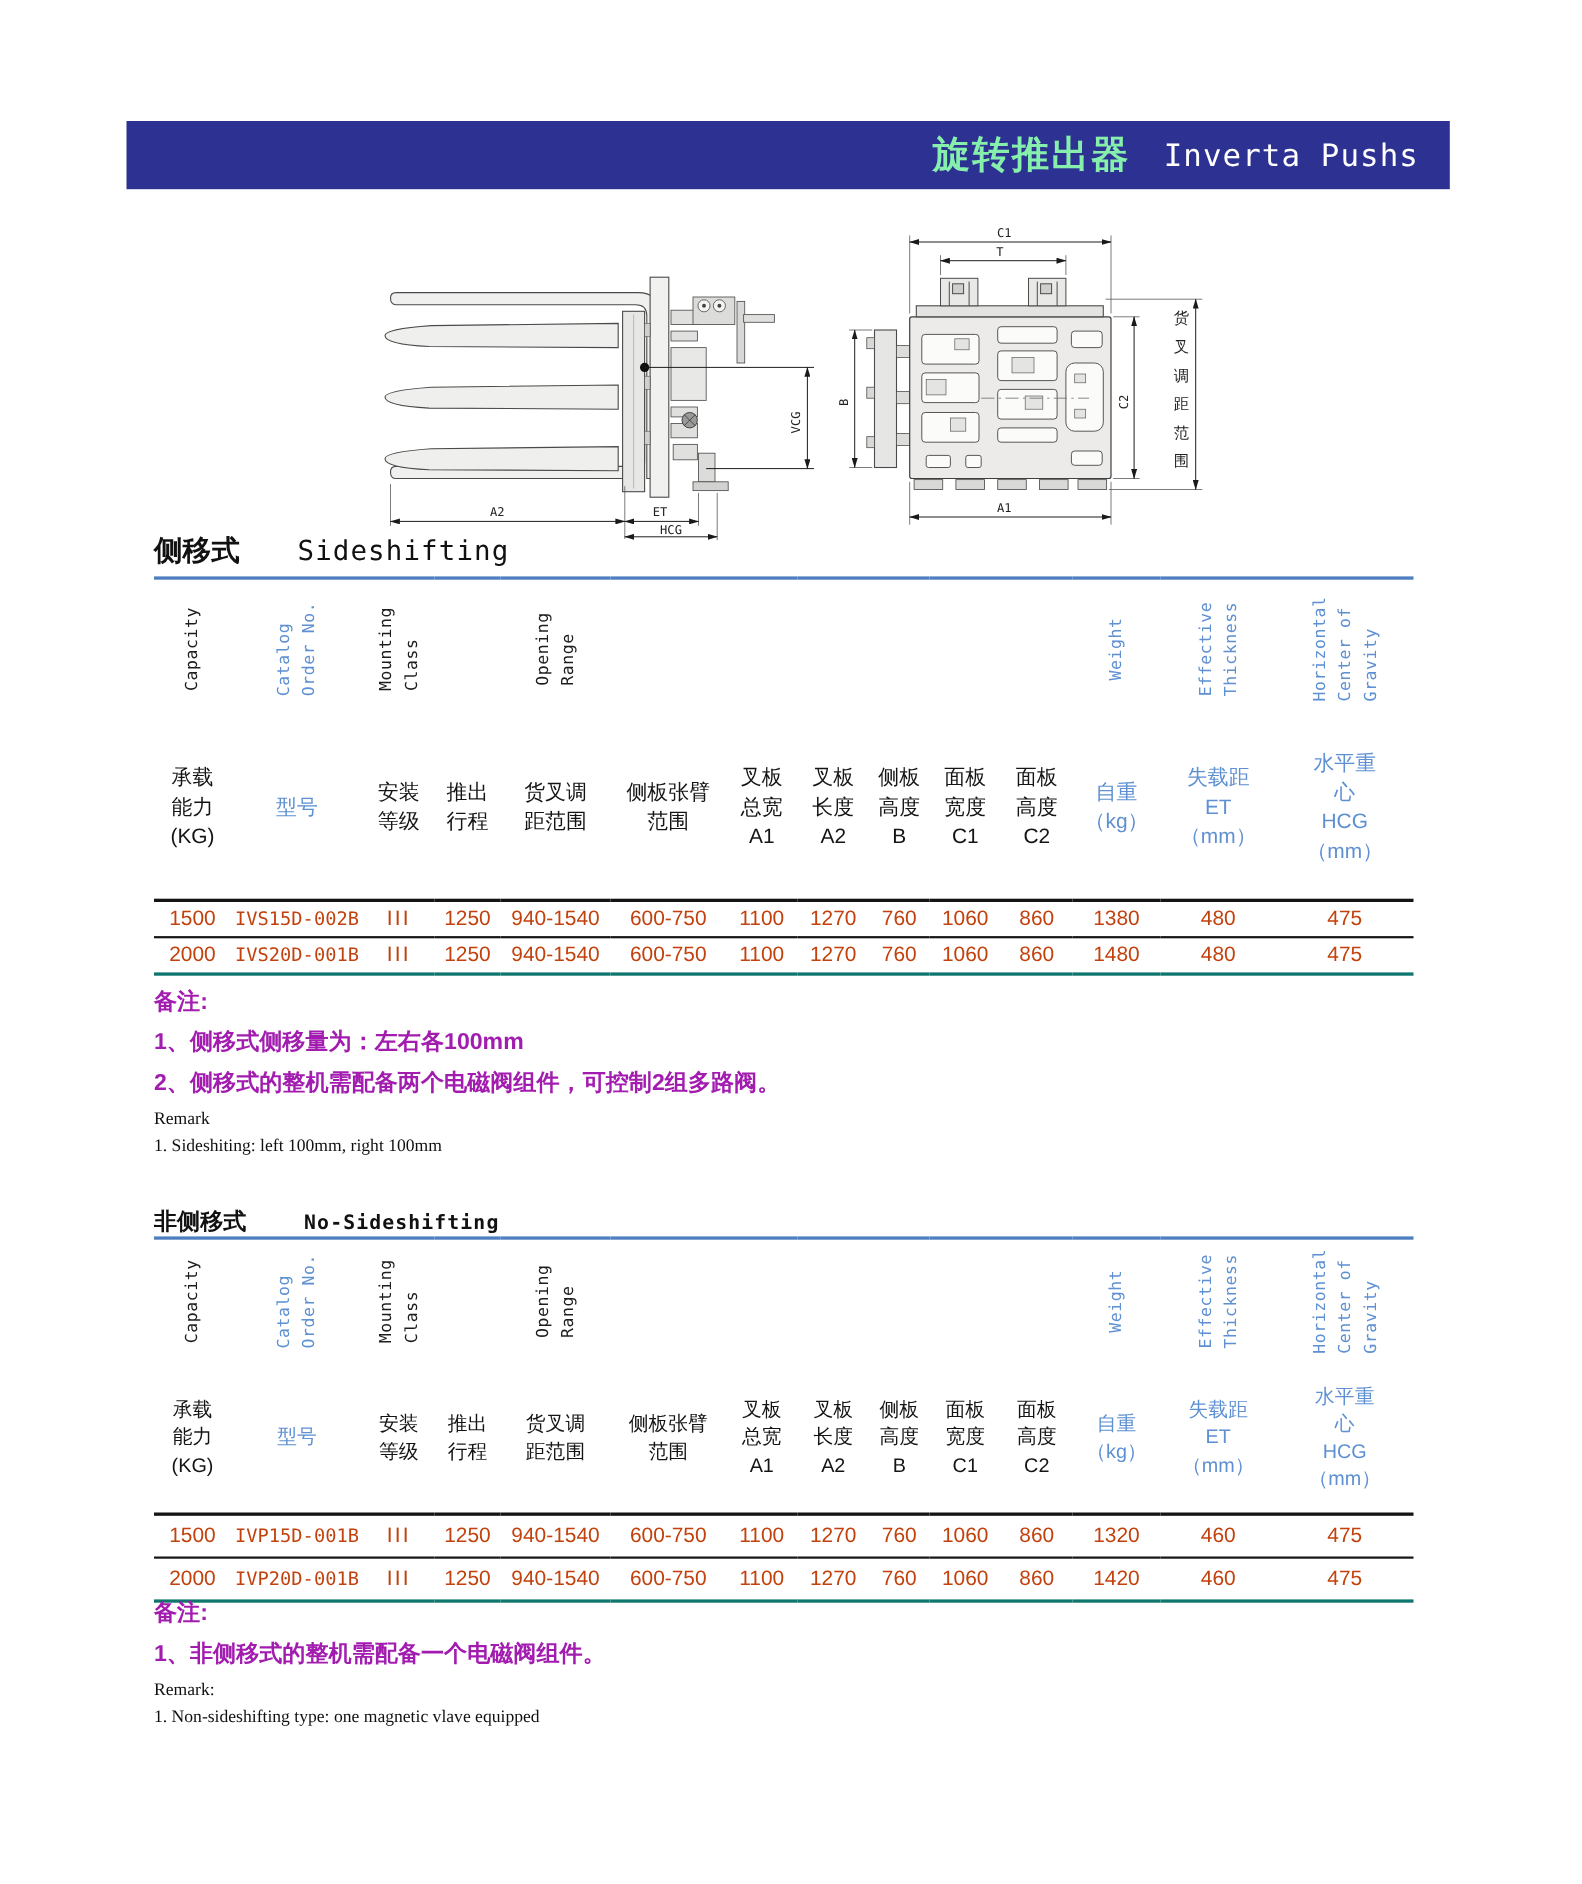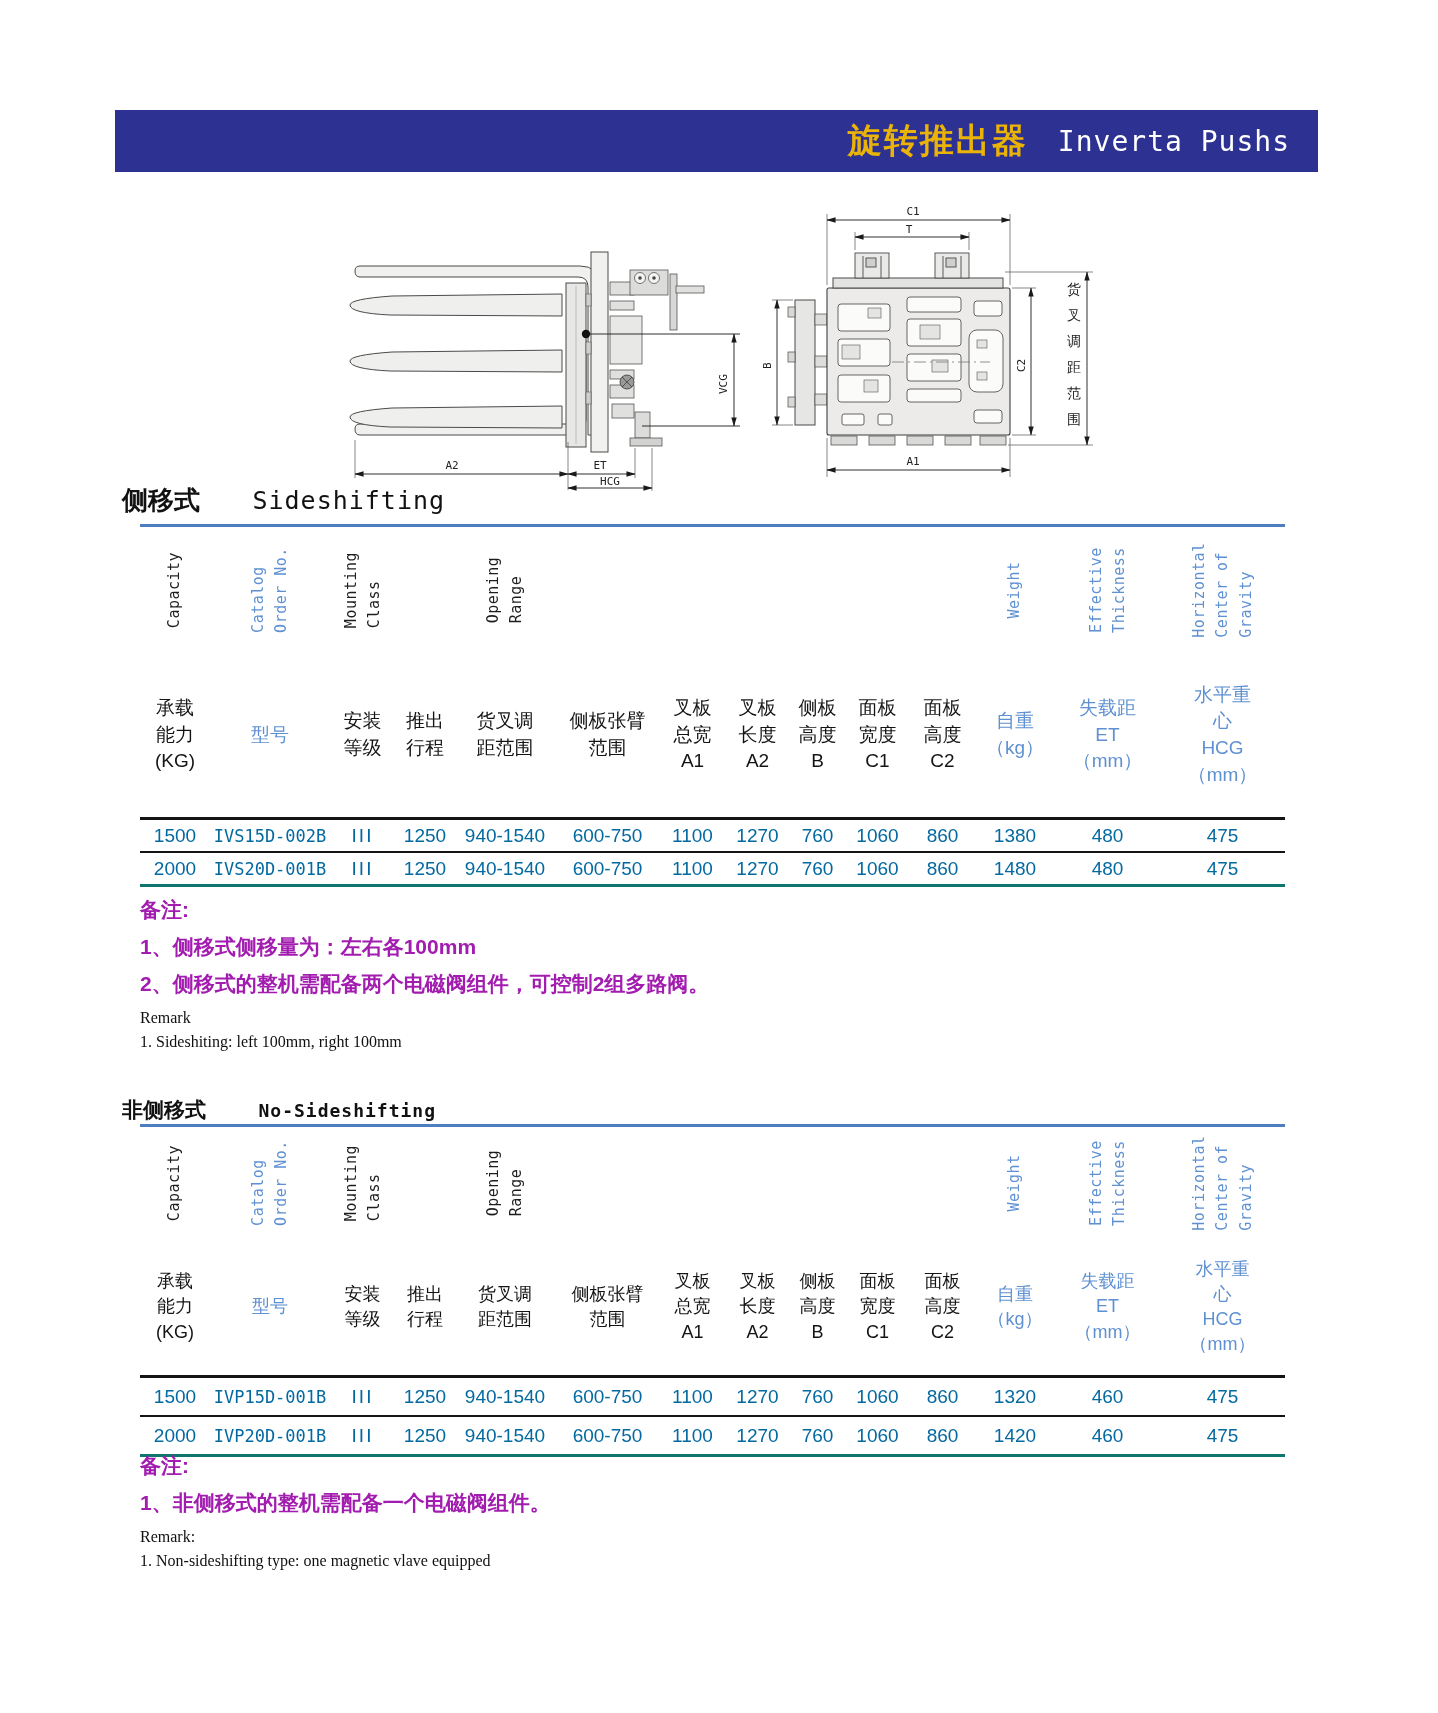--- a/index.html
+++ b/index.html
@@ -1,48 +1,48 @@
 <!DOCTYPE html>
 <html><head>
 <meta charset="utf-8">
 <style>
   html,body{margin:0;padding:0;background:#fff;}
   .page{position:relative;width:1438px;height:1713px;background:#ffffff;overflow:hidden;
         font-family:"Liberation Sans",sans-serif;color:#151515;}
   
   .header-bar{position:absolute;left:115px;top:110px;width:1203px;height:62px;background:#2d3191;
               display:flex;align-items:center;justify-content:flex-end;padding-right:28px;box-sizing:border-box;}
-  .title-cn{color:#eab308;font-size:34px;font-weight:bold;letter-spacing:2px;margin-right:30px;}
+  .title-cn{color:#86efac;font-size:34px;font-weight:bold;letter-spacing:2px;margin-right:30px;}
   .title-en{color:#fff;font-size:28px;font-family:"DejaVu Sans Mono",monospace;letter-spacing:1px;}
   
   .drawing-wrap{position:absolute;left:280px;top:190px;}
   .dim{stroke:#1a1a1a;stroke-width:0.9;fill:none;}
   .ext{stroke:#555;stroke-width:0.7;fill:none;}
   .dimlabel{font-family:"DejaVu Sans Mono",monospace;font-size:11px;fill:#222;}
   
-  .section-heading{position:absolute;left:122px;white-space:nowrap;}
+  .section-heading{position:absolute;left:140px;white-space:nowrap;}
   .h-cn{font-weight:bold;color:#111;}
   .h-en{font-family:"DejaVu Sans Mono",monospace;color:#111;margin-left:48px;}
   .s1 .h-cn{font-size:26px;} .s1 .h-en{font-size:25px;letter-spacing:1px;}
   .s2 .h-cn{font-size:21px;} .s2 .h-en{font-size:18px;letter-spacing:1px;font-weight:bold;}
   
   .spec-table{position:absolute;left:140px;width:1145px;table-layout:fixed;border-collapse:collapse;
               border-top:3px solid #4d7fc0;}
   .spec-table td{padding:0;text-align:center;vertical-align:middle;}
   .vh-cell{position:relative;}
   .t1 .vh-cell{height:126px;} .t2 .vh-cell{height:112px;}
   .vtext{position:absolute;left:50%;top:50%;transform:translate(-50%,-50%) rotate(-90deg);
          white-space:pre;font-family:"DejaVu Sans Mono",monospace;font-size:15px;line-height:1.55;
          letter-spacing:0.5px;color:#1d1d1d;text-align:left;}
   .vtext.blue{color:#5e90d2;}
   .cn-cell{white-space:pre-line;font-size:19px;line-height:1.4;color:#141414;}
   .t1 .cn-cell{height:164px;} .t2 .cn-cell{height:136px;font-size:18px;}
   .cn-cell.blue{color:#5e90d2;}
   .cn-row td{border-bottom:3px solid #141414;}
-  .data-row td{border-bottom:2px solid #141414;height:31px;font-size:19px;color:#0369a1;}
+  .data-row td{border-bottom:2px solid #141414;height:31px;font-size:19px;color:#c2410c;}
   .t2 .data-row td{height:37px;}
   .spec-table .data-row:last-child td{border-bottom:3px solid #0f766e;}
   .data-cell.col1{font-family:"DejaVu Sans Mono",monospace;font-size:17px;}
   .data-cell.col2{letter-spacing:2px;}
   
   .notes{position:absolute;left:140px;width:950px;}
   .note-line-cn{font-size:21px;color:#a21caf;margin-bottom:9px;font-weight:bold;}
   .notes-en{margin-top:11px;}
   .note-line-en{font-family:"Liberation Serif",serif;font-size:16px;color:#101010;margin-bottom:6px;}
 </style>

